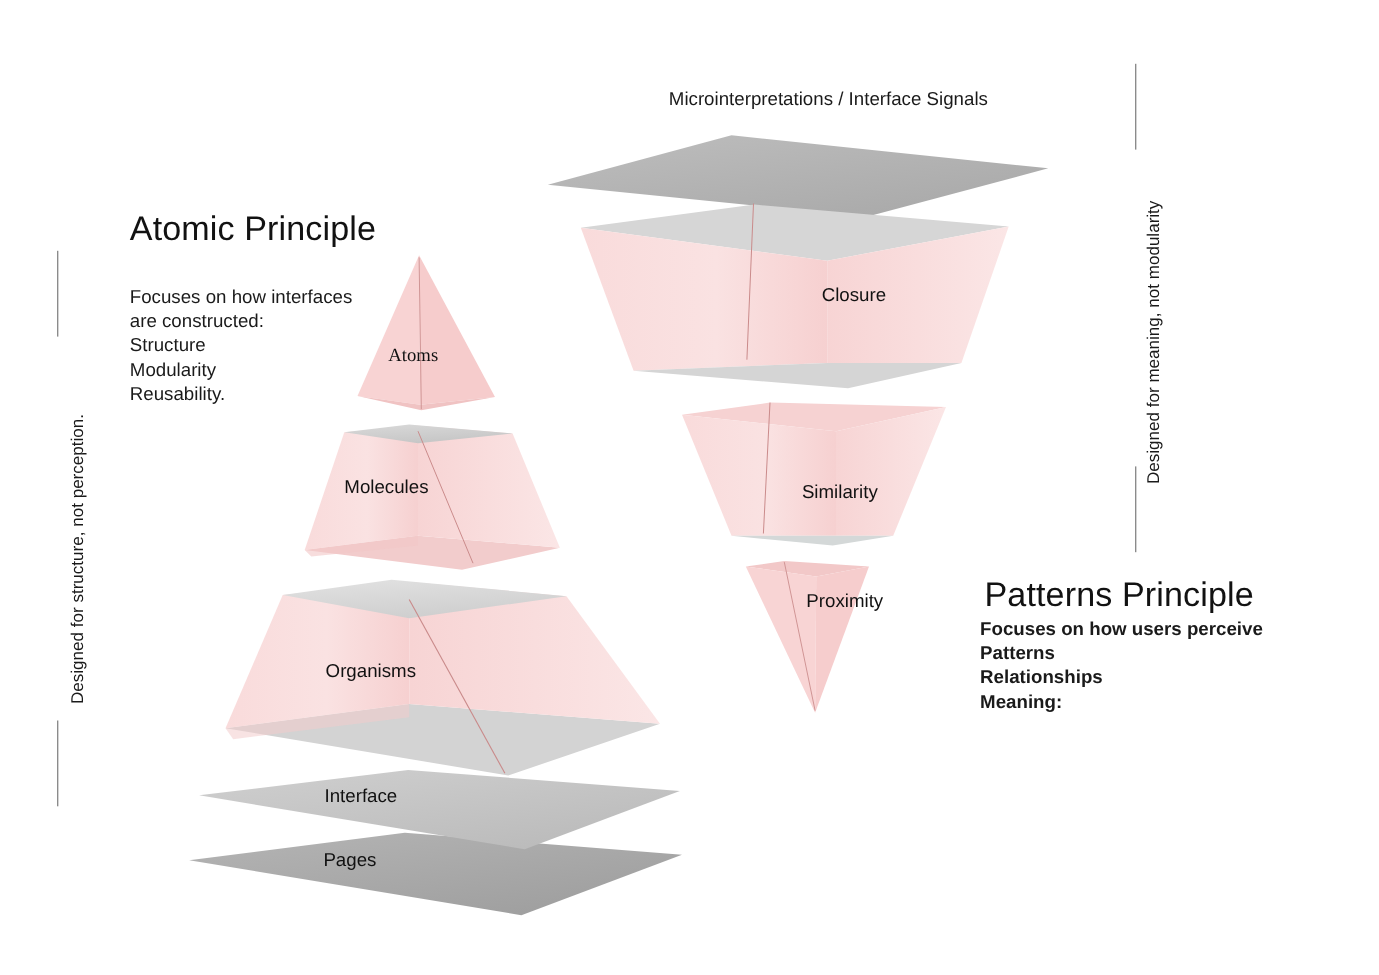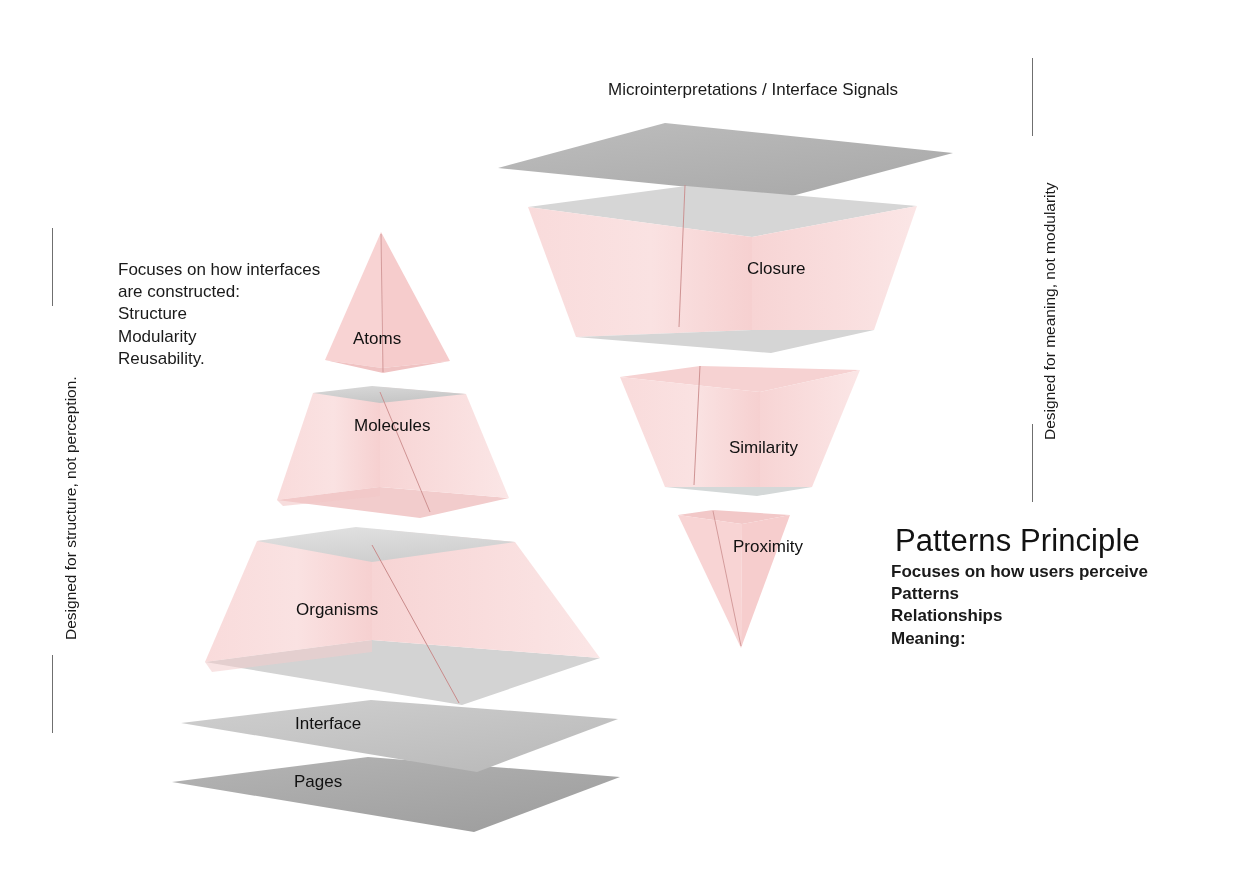--- a/index.html
+++ b/index.html
@@ -66,22 +66,22 @@
     margin-left: 32px;
   }
 
   
   .shape-label {
     position: absolute;
     font-size: 17px;
     color: #111111;
     white-space: nowrap;
   }
-  #lbl-atoms     { left: 353px; top: 329px; }
-  #lbl-molecules { left: 313px; top: 416px; margin-left: 41px; }
+  #lbl-atoms     { left: 353px; top: 313px; font-family: Liberation Serif, serif; }
+  #lbl-molecules { left: 313px; top: 433px; }
   #lbl-organisms { left: 296px; top: 600px; }
   #lbl-templates { left: 295px; top: 714px; }
   #lbl-pages     { left: 294px; top: 772px; }
 
   #lbl-closure   { left: 747px; top: 259px; text-align: center; }
   #lbl-similarity{ left: 729px; top: 438px; }
   #lbl-proximity { left: 733px; top: 537px; }
 
   
   .side-note {
@@ -247,20 +247,21 @@
   <div class="rule" id="rule-left-top"></div>
   <div class="rule" id="rule-left-bottom"></div>
   <div class="rule" id="rule-right-top"></div>
   <div class="rule" id="rule-right-bottom"></div>
 
   <div class="side-note" id="side-left">Designed for structure, not perception.</div>
   <div class="side-note" id="side-right">Designed for meaning, not modularity</div>
 
   <div id="top-caption">Microinterpretations / Interface Signals</div>
 
+  <div class="heading" id="atomic-heading">Atomic Principle</div>
   <div class="para" id="atomic-para">Focuses on how interfaces
 are constructed:
 Structure
 Modularity
 Reusability.</div>
 
   <div class="heading" id="gestalt-heading">Patterns Principle</div>
   <div class="para" id="gestalt-para">Focuses on how users perceive
 Patterns
 Relationships

